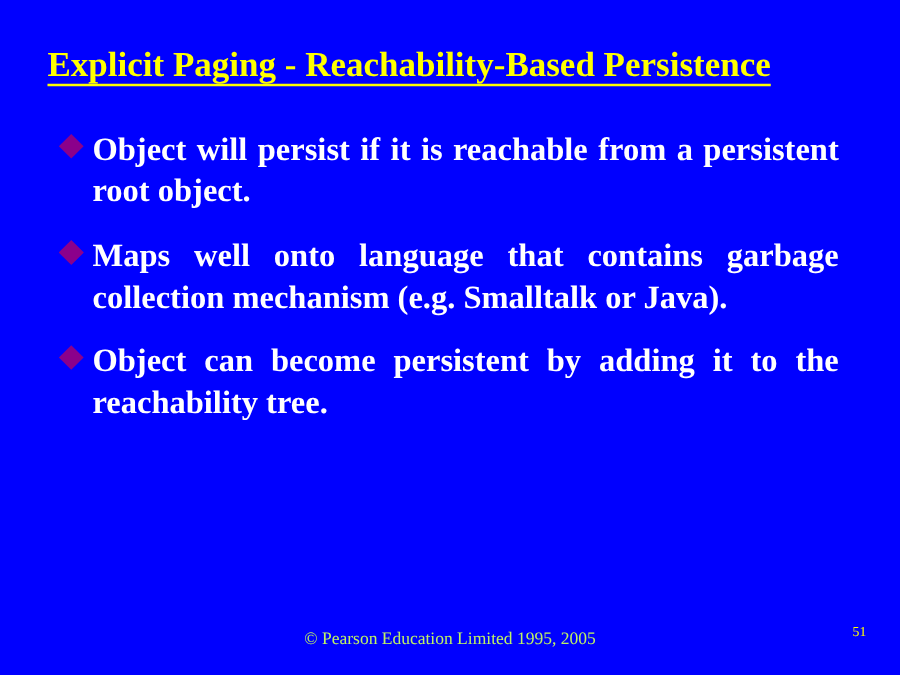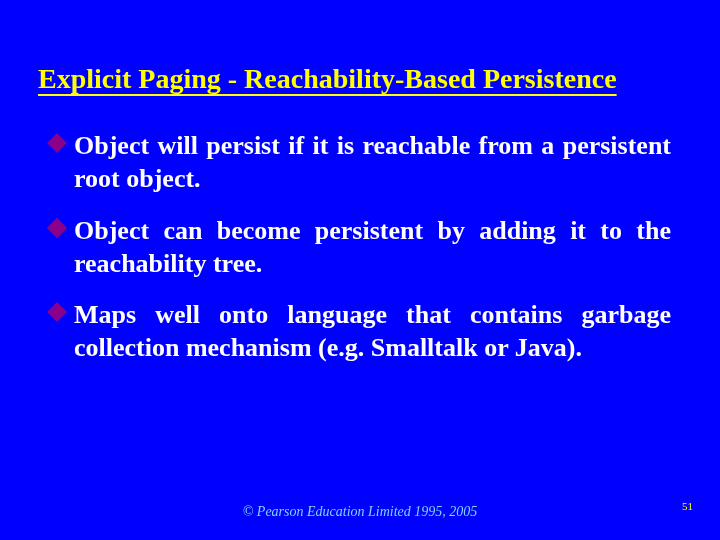--- a/index.html
+++ b/index.html
@@ -5,21 +5,21 @@
   * { margin: 0; padding: 0; box-sizing: border-box; }
   html, body { width: 720px; height: 540px; overflow: hidden; }
   body {
     background: #0000ff;
     font-family: "Times New Roman", Times, serif;
     position: relative;
   }
   .slide {
     width: 715px;
     height: 540px;
-    padding: 63px 38px 0 38px;
+    padding: 37px 38px 0 38px;
     position: relative;
   }
   .title {
     color: #ffff00;
     font-size: 28px;
     font-weight: bold;
     text-decoration: underline;
     text-decoration-thickness: 2px;
     text-underline-offset: 6px;
     margin-bottom: 34px;
@@ -47,23 +47,22 @@
     height: 14px;
     background: #8b008b;
     transform: rotate(45deg);
   }
   .footer {
     position: absolute;
     bottom: 20px;
     left: 0;
     width: 720px;
     text-align: center;
-    color: #7dd3fc;
+    color: #bef264;
     font-size: 14px;
-    font-style: italic;
   }
   .pagenum {
     position: absolute;
     bottom: 28px;
     right: 22px;
     color: #ffff00;
     font-size: 11px;
     margin-top: 12px;
   }
 </style>
@@ -75,22 +74,22 @@
   <ul class="bullets">
     <li>
       <span class="bullet-icon"></span>
       <span>Object will persist if it is reachable from a persistent root object.</span>
     </li>
     <li>
       <span class="bullet-icon"></span>
     </li>
     <li>
       <span class="bullet-icon"></span>
-      <span>Object can become persistent by adding it to the reachability tree.</span>
+      <span>Maps well onto language that contains garbage collection mechanism (e.g. Smalltalk or Java).</span>
     </li>
     <li>
       <span class="bullet-icon"></span>
-      <span>Maps well onto language that contains garbage collection mechanism (e.g. Smalltalk or Java).</span>
+      <span>Object can become persistent by adding it to the reachability tree.</span>
     </li>
   </ul>
   <div class="footer">© Pearson Education Limited 1995, 2005</div>
   <div class="pagenum">51</div>
 </div>
 
 </body></html>

